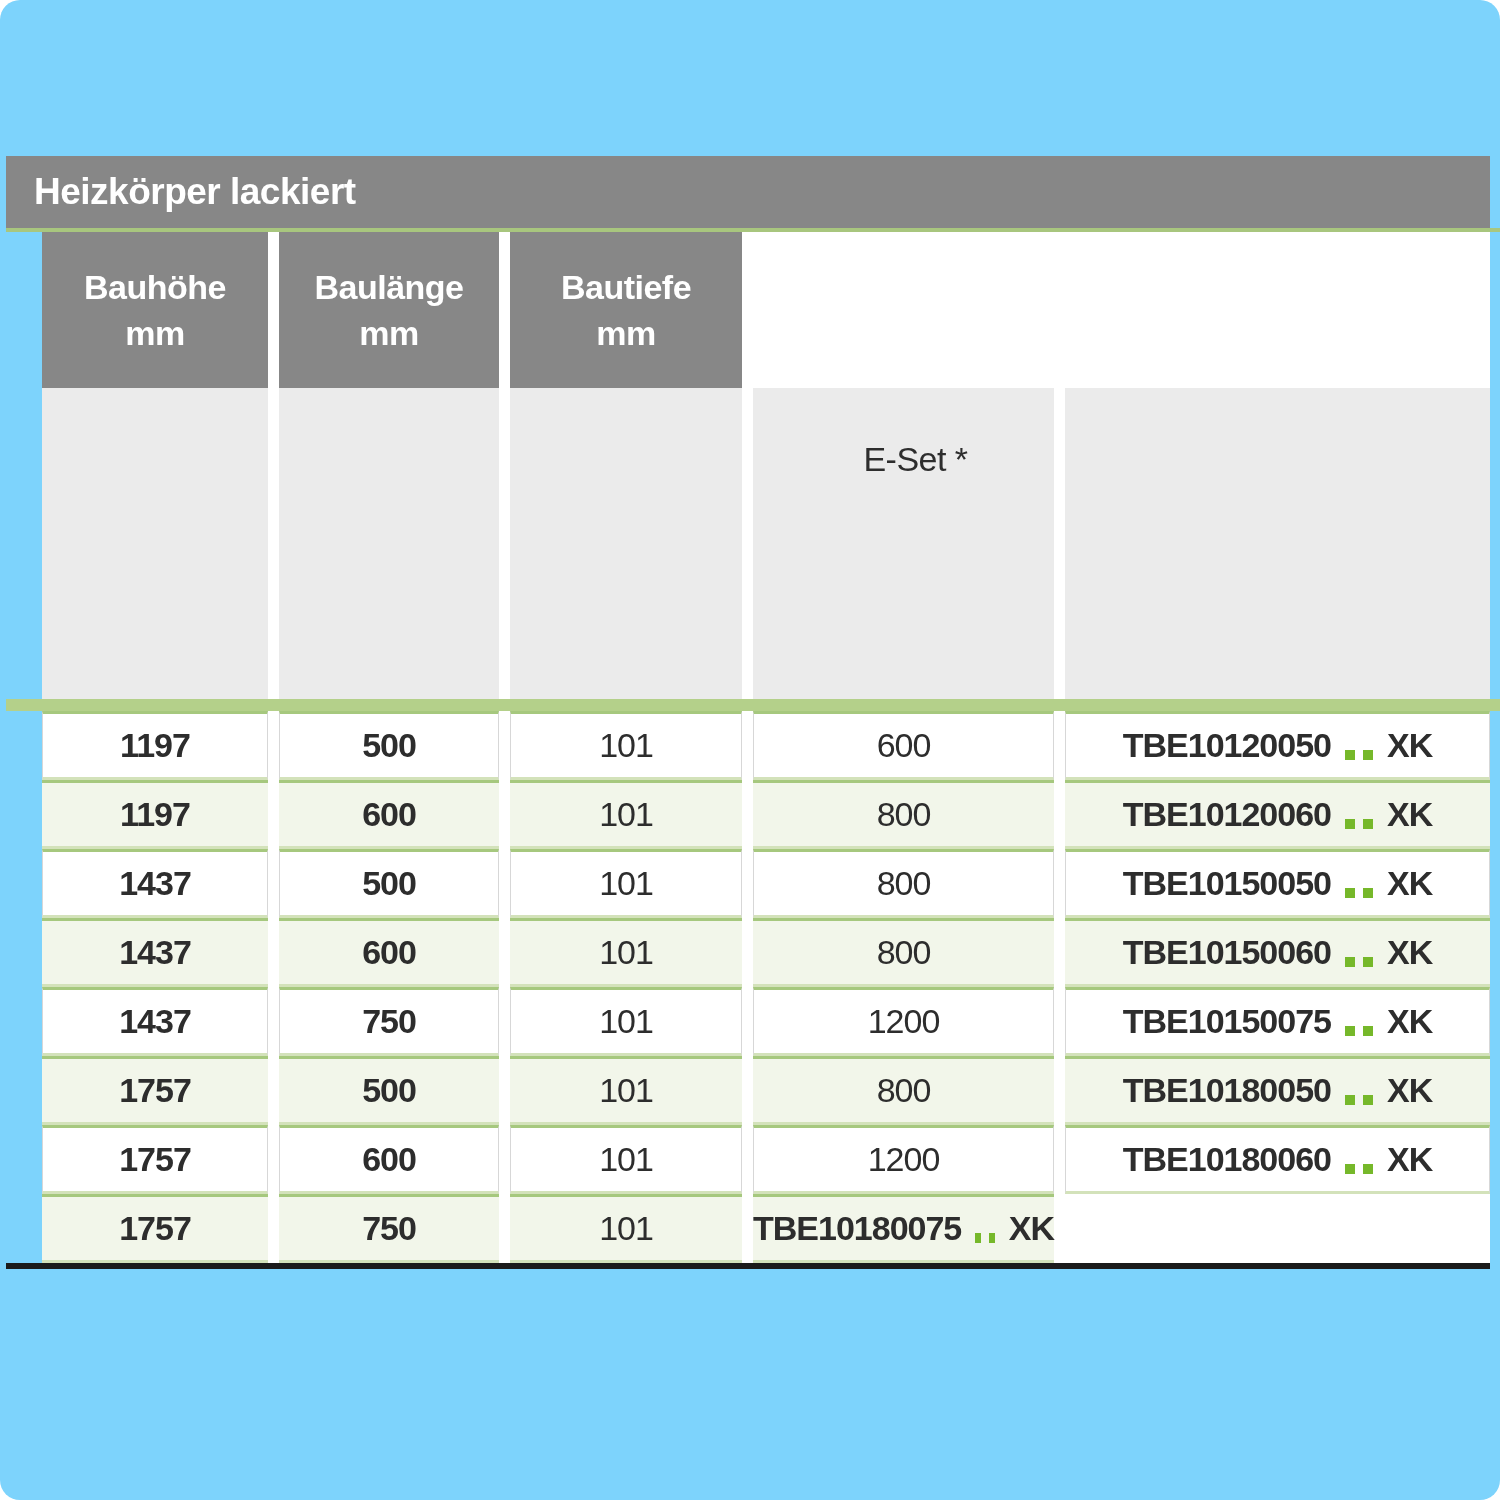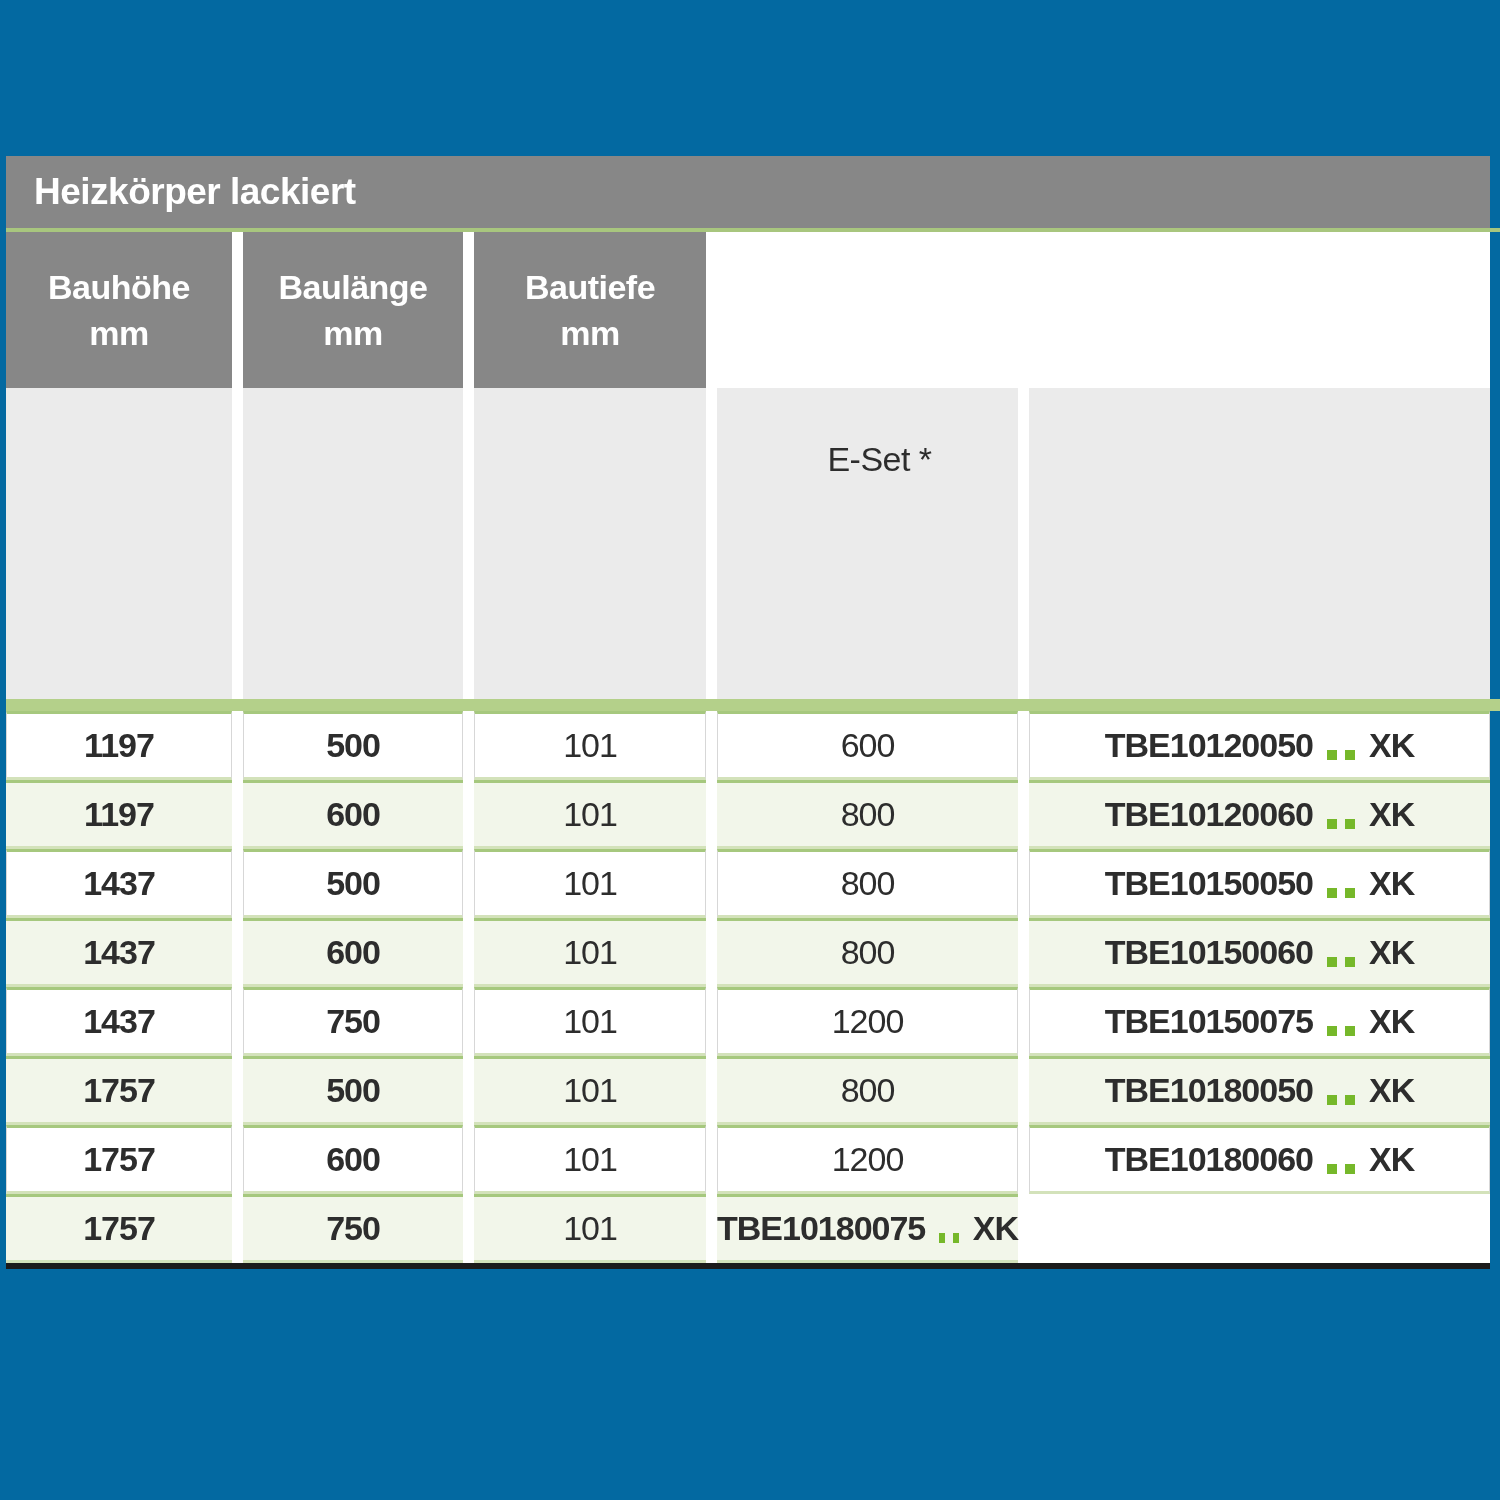--- a/index.html
+++ b/index.html
@@ -1,22 +1,23 @@
 <!DOCTYPE html>
 <html><head>
 <meta charset="utf-8">
 <style>
   html,body{margin:0;padding:0;background:#ffffff;}
   #canvas{
     position:relative;
     width:1500px;height:1500px;
-    background:#0369a1;
+    background:#7dd3fc;
     font-family:"Liberation Sans", sans-serif;
     color:#2d2d2d;
     overflow:hidden;
+    border-radius:20px;
   }
   #table{
     position:absolute;
     left:6px;top:156px;
     width:1484px;
   }
   
   .title-band{
     height:72px;
     background:#878787;
@@ -34,20 +35,21 @@
     height:4px;
     width:calc(100% + 10px);
     background:#a8c67e;
   }
   
   .grid{
     display:grid;
     grid-template-columns:226px 220px 232px 301px 1fr;
     column-gap:11px;
     background:#ffffff;
+    margin-left:36px;
   }
   
   .col-head .cell{
     height:156px;
     background:#878787;
     color:#ffffff;
     font-size:34px;
     font-weight:bold;
     letter-spacing:-0.5px;
     display:flex;flex-direction:column;

